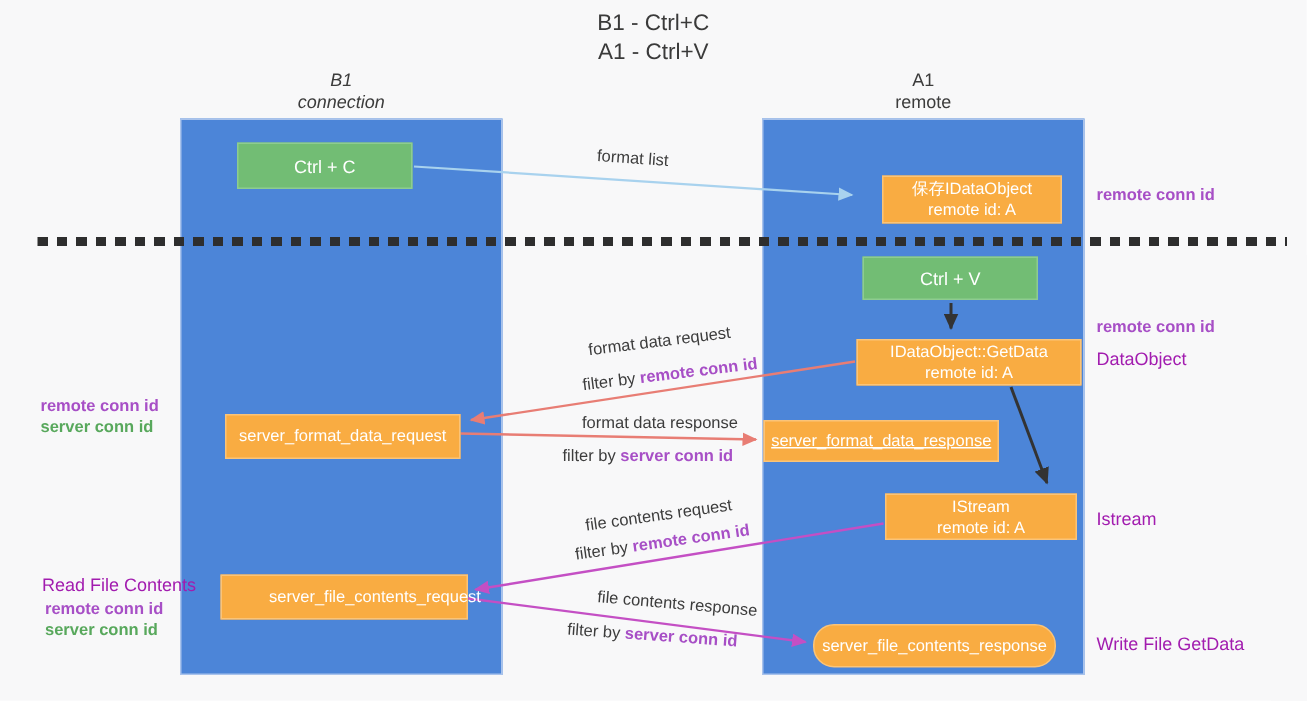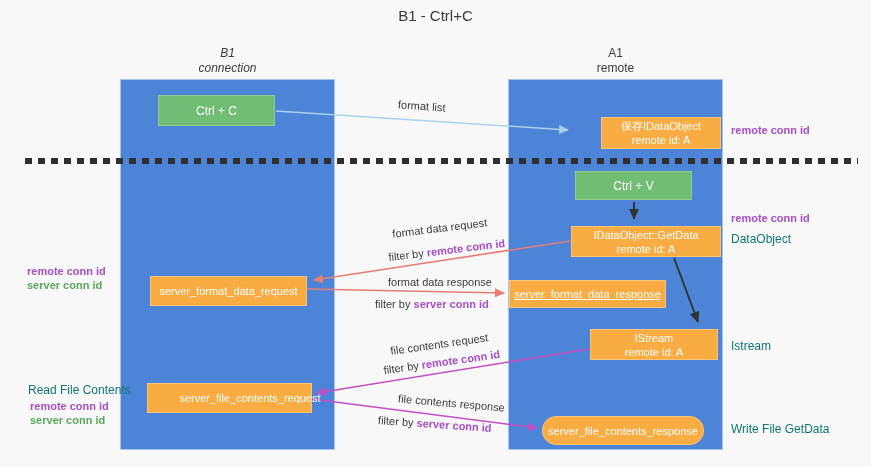--- a/index.html
+++ b/index.html
@@ -16,37 +16,38 @@
             background:#4c85d8; border:1px solid #a9c3ec; box-sizing:border-box; z-index:1; }
   .divider { position:absolute; left:25px; top:158px; width:833px; height:6px; z-index:2;
              background:repeating-linear-gradient(90deg,#2e2e2e 0 7px,transparent 7px 13px); }
   .arrows { position:absolute; left:0; top:0; z-index:2; pointer-events:none; }
   .box { position:absolute; display:flex; flex-direction:column; align-items:center;
          justify-content:center; color:#fff; text-align:center; z-index:3;
          font-size:11px; line-height:14px; box-sizing:border-box; }
   .box.orange { background:#f9ac42; border:1px solid #fbc478; }
   .box.green  { background:#72bd74; border:1px solid #8ecc90; font-size:12px; }
   .alabel { position:absolute; font-size:11px; color:#3c3c3c; white-space:nowrap; z-index:4; }
-  .note   { position:absolute; font-size:12px; color:#0f766e; white-space:nowrap; z-index:4; }
+  .note   { position:absolute; font-size:12px; color:#a21caf; white-space:nowrap; z-index:4; }
   .idnote { position:absolute; font-size:11px; line-height:14px; font-weight:700;
             white-space:nowrap; z-index:4; }
   .tag-purple { color:#a74fc6; font-weight:700; }
   .tag-green  { color:#58a85c; font-weight:700; }
   .rot-m7 { transform:rotate(-7deg); }
   .rot-m8 { transform:rotate(-8deg); }
   .rot-p4 { transform:rotate(4deg); }
   .rot-p5 { transform:rotate(5deg); }
 </style>
 </head>
 <body>
 
 <div class="canvas">
 
   <div class="title">
     <div>B1 - Ctrl+C</div>
+    <div>A1 - Ctrl+V</div>
   </div>
 
   <div class="colhead" style="left:120px;font-style:italic;">
     <div>B1</div>
     <div>connection</div>
   </div>
   <div class="colhead" style="left:508px;">
     <div>A1</div>
     <div>remote</div>
   </div>
@@ -77,21 +78,21 @@
     <line x1="570" y1="241" x2="314" y2="280" stroke="#e87d74" stroke-width="1.6" marker-end="url(#mk-salmon)"></line>
     <line x1="307" y1="289" x2="504" y2="293" stroke="#e87d74" stroke-width="1.6" marker-end="url(#mk-salmon)"></line>
     <line x1="589" y1="349" x2="317" y2="393" stroke="#c44fc4" stroke-width="1.6" marker-end="url(#mk-magenta)"></line>
     <line x1="312" y1="399" x2="537" y2="428" stroke="#c44fc4" stroke-width="1.6" marker-end="url(#mk-magenta)"></line>
   </svg>
 
   <div class="box green" style="left:158px;top:95px;width:117px;height:31px;">
     <span>Ctrl + C</span>
   </div>
 
-  <div class="box orange" style="left:601px;top:117px;width:120px;height:32px;">
+  <div class="box orange" style="left:588px;top:117px;width:120px;height:32px;">
     <span>保存IDataObject</span>
     <span>remote id: A</span>
   </div>
 
   <div class="box green" style="left:575px;top:171px;width:117px;height:29px;">
     <span>Ctrl + V</span>
   </div>
 
   <div class="box orange" style="left:571px;top:226px;width:150px;height:31px;">
     <span>IDataObject::GetData</span>

